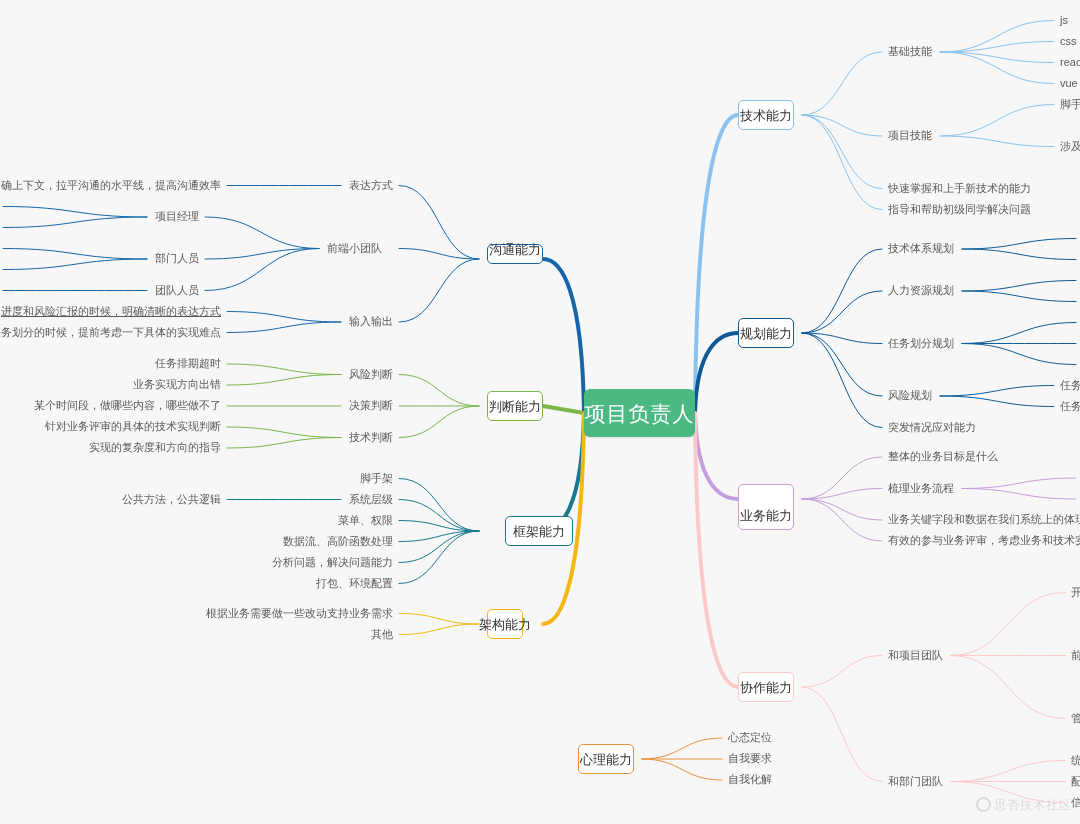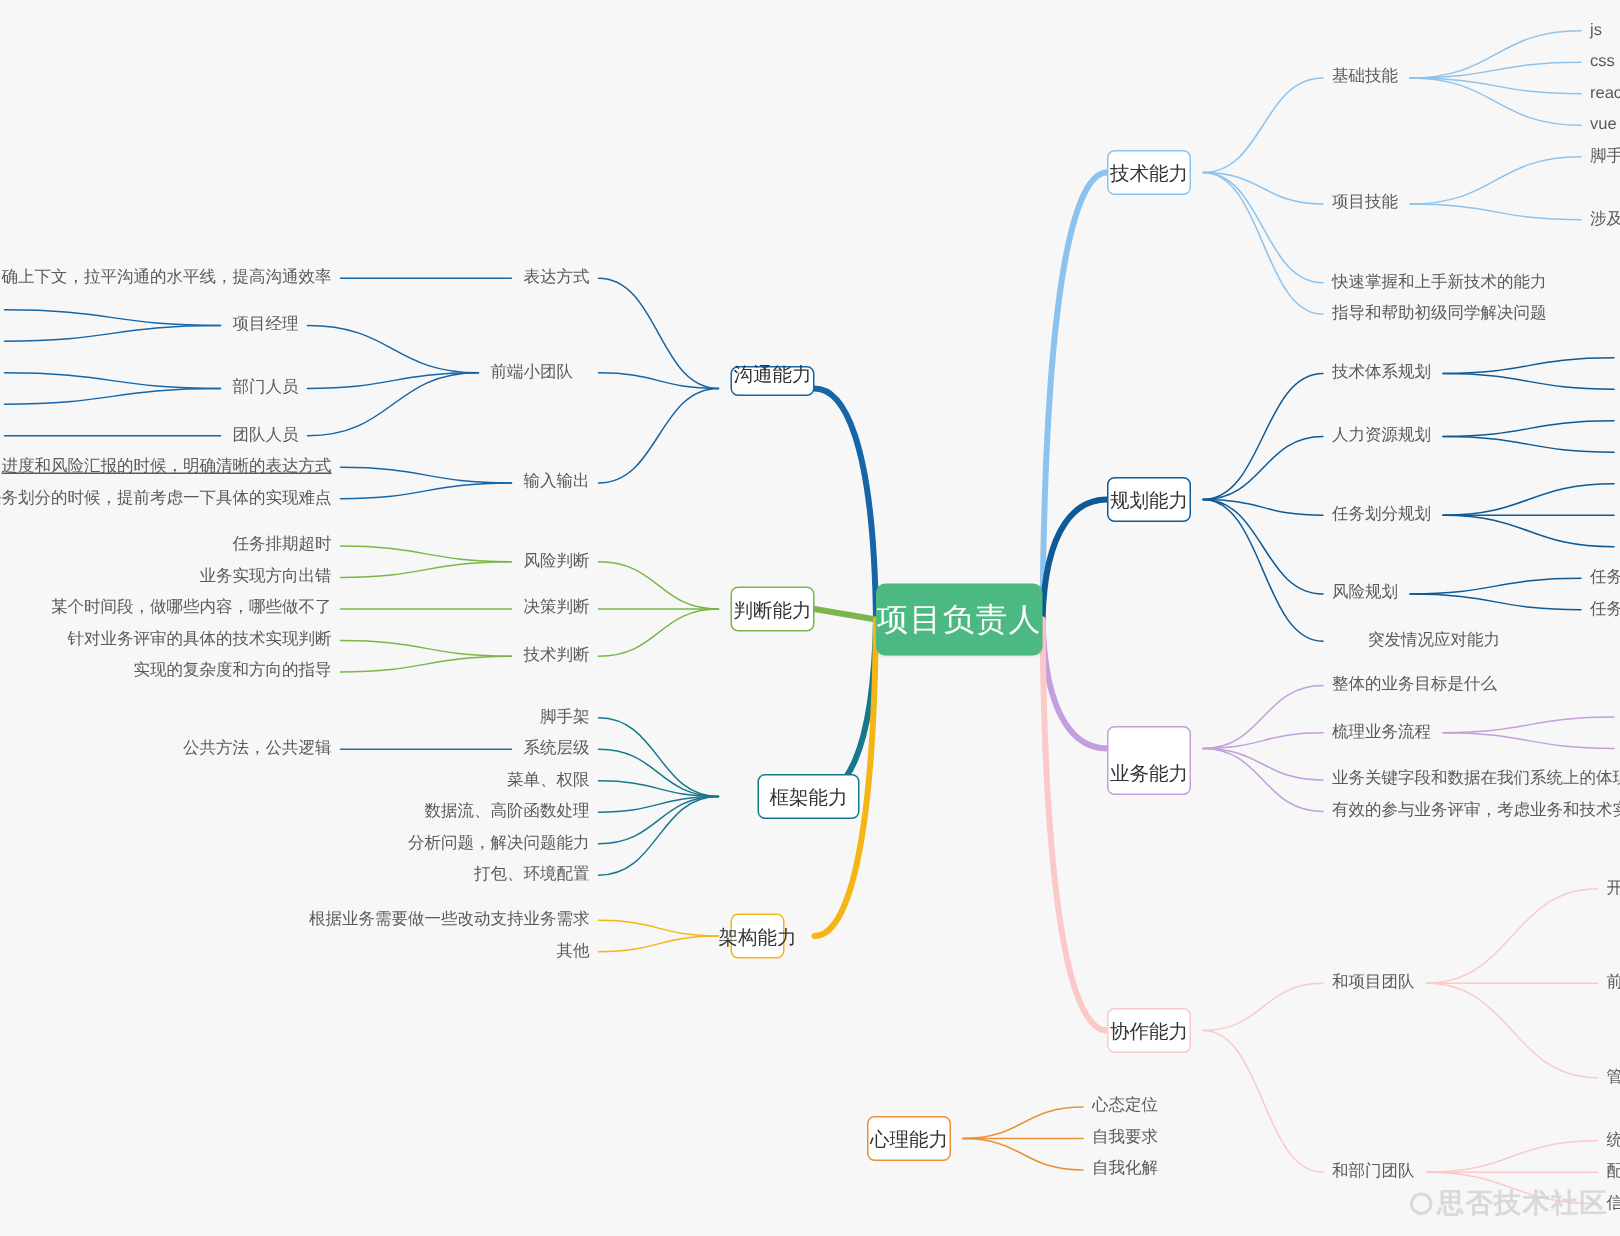--- a/index.html
+++ b/index.html
@@ -41,26 +41,26 @@
     color:#5a5a5a;
     line-height:1;
     white-space:nowrap;
     background:transparent;
   }
   .leaf.r{text-align:left;}
   .leaf.l{text-align:right;}
   .watermark{
     position:absolute;
     right:8px;bottom:10px;
-    font-size:18px;
+    font-size:12px;
     color:#cfcfcf;
     letter-spacing:1px;
-    font-weight:bold;
+    font-weight:normal;
     opacity:.75;
-    display:flex;align-items:center;gap:3px;
+    display:flex;gap:3px;
   }
   .wm-dot{
     width:11px;height:11px;border-radius:50%;
     border:2px solid #cfcfcf;
     display:inline-block;
   }
 </style>
 </head>
 <body>
 
@@ -175,21 +175,21 @@
       <div class="leaf r" style="left: 888px; top: 203.5px;">指导和帮助初级同学解决问题</div>
       <div class="node" style="left: 738px; top: 318px; width: 56px; height: 30px; border-color: rgb(13, 90, 150);">
         <span>规划能力</span>
       </div>
       <div class="leaf r" style="left: 888px; top: 243px;">技术体系规划</div>
       <div class="leaf r" style="left: 888px; top: 285px;">人力资源规划</div>
       <div class="leaf r" style="left: 888px; top: 337.5px;">任务划分规划</div>
       <div class="leaf r" style="left: 888px; top: 390px;">风险规划</div>
       <div class="leaf r" style="left: 1060px; top: 379.5px;">任务完成量</div>
       <div class="leaf r" style="left: 1060px; top: 400.5px;">任务完成度</div>
-      <div class="leaf r" style="left: 888px; top: 421.5px; margin-left: 24px;">突发情况应对能力</div>
+      <div class="leaf r" style="left: 888px; top: 421.5px;">突发情况应对能力</div>
       <div class="node" style="left: 738px; top: 484px; width: 56px; height: 46px; border-color: rgb(195, 159, 221);">
         <span>业务能力</span>
       </div>
       <div class="leaf r" style="left: 888px; top: 451px;">整体的业务目标是什么</div>
       <div class="leaf r" style="left: 888px; top: 482.5px;">梳理业务流程</div>
       <div class="leaf r" style="left: 888px; top: 514px;">业务关键字段和数据在我们系统上的体现</div>
       <div class="leaf r" style="left: 888px; top: 535px;">有效的参与业务评审，考虑业务和技术实现的结合</div>
       <div class="node" style="left: 738px; top: 672px; width: 56px; height: 30px; border-color: rgb(252, 201, 201);">
         <span>协作能力</span>
       </div>

